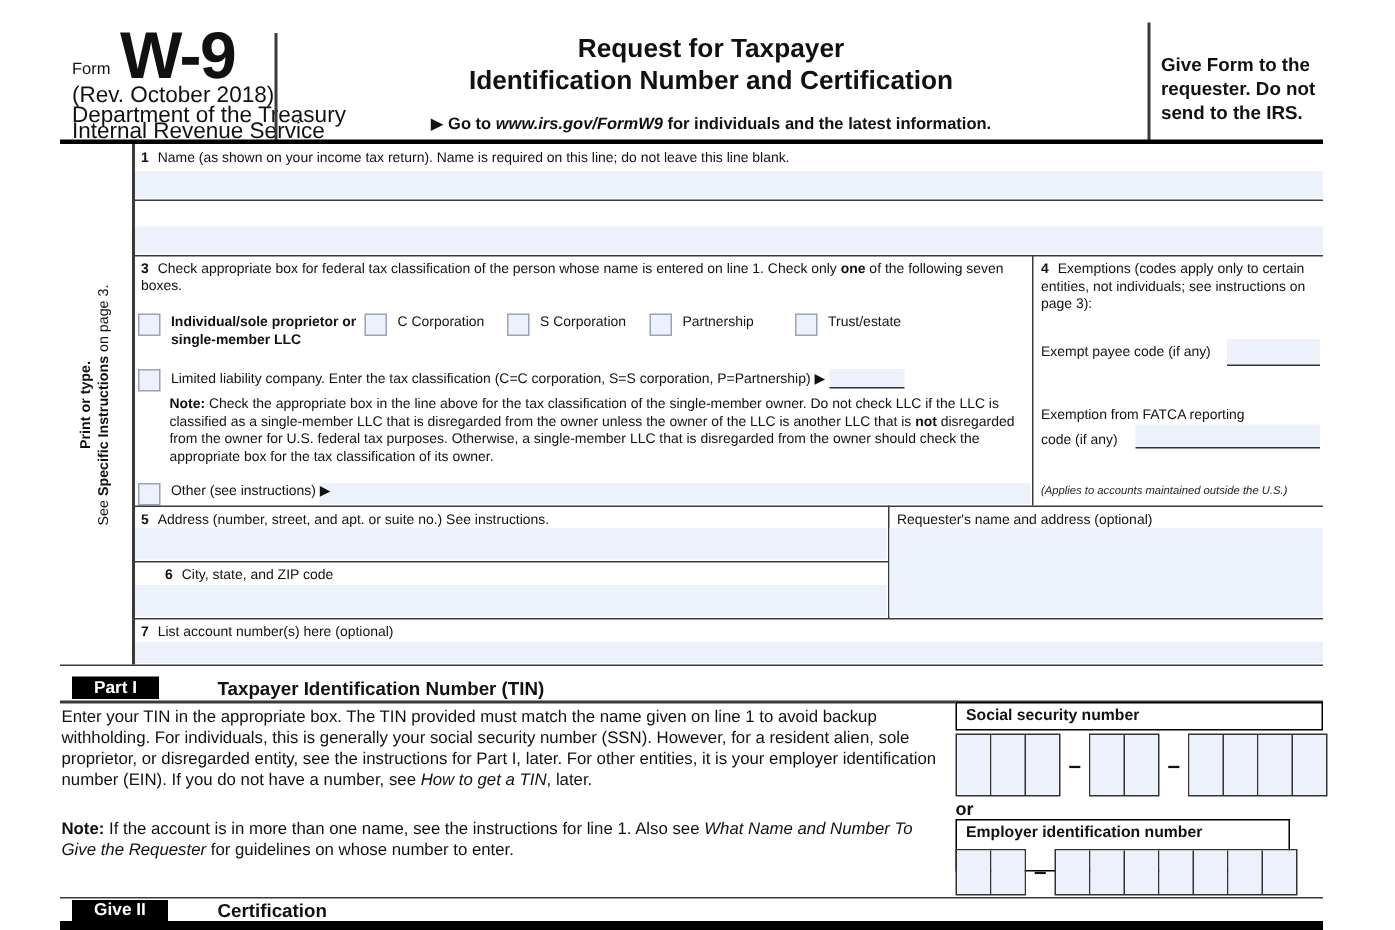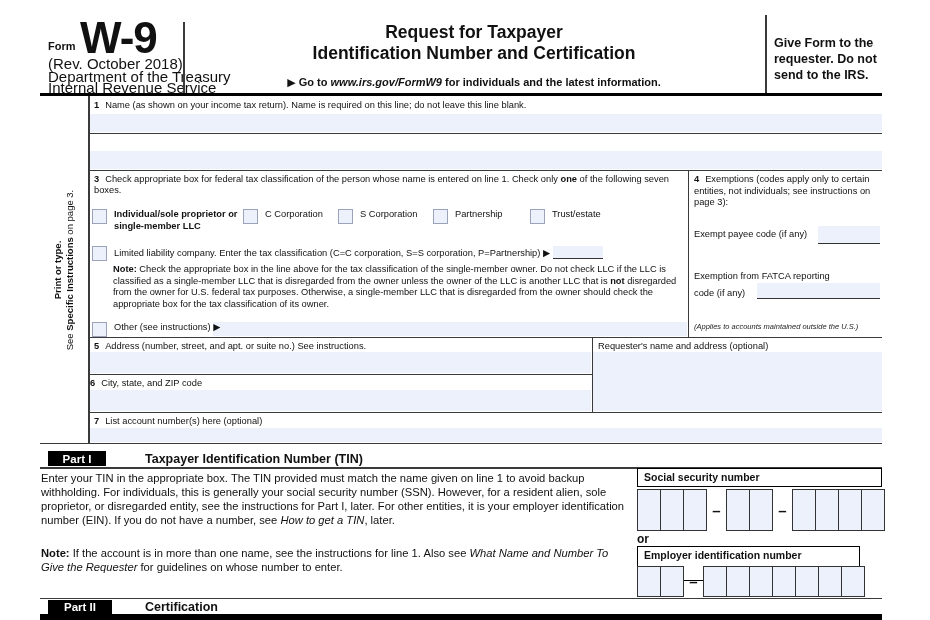--- a/index.html
+++ b/index.html
@@ -41,21 +41,21 @@
   .sidebar-rot{position:absolute;left:40px;top:96px;width:48px;height:347px;
                display:flex;align-items:center;justify-content:center;}
   .sidebar-rot .inner{width:300px;text-align:center;transform:rotate(-90deg);
                       font-size:9.5px;line-height:12px;white-space:nowrap;}
 </style>
 </head>
 <body>
 
 <div id="page">
 
-  <div class="abs" style="left:48px;top:36px;font-weight:bold;">
+  <div class="abs" style="left:48px;top:36px;">
     <span class="form-word">Form</span>
   </div>
   <div class="abs w9" style="left:80px;top:16px;">W-9</div>
   <div class="abs hsmall" style="left:48px;top:58px;">(Rev. October 2018)</div>
   <div class="abs hsmall" style="left:48px;top:71px;">Department of the Treasury</div>
   <div class="abs hsmall" style="left:48px;top:82px;">Internal Revenue Service</div>
 
   <div class="vline" style="left:183px;top:22px;height:72px;width:1.5px;"></div>
   <div class="vline" style="left:765px;top:15px;height:79px;width:1.5px;"></div>
 
@@ -149,21 +149,21 @@
   <div class="abs lbl" style="left:94px;top:341px;width:480px;">
     <b>5</b><span>Address (number, street, and apt. or suite no.) See instructions.</span>
   </div>
   <div class="blue" style="left:90px;top:352px;width:501px;height:21px;"></div>
   <div class="hline" style="left:88px;top:374px;width:504px;"></div>
 
   <div class="vline" style="left:592px;top:337px;height:75px;"></div>
   <div class="abs lbl" style="left:598px;top:341px;width:278px;">Requester's name and address (optional)</div>
   <div class="blue" style="left:593px;top:352px;width:289px;height:59px;"></div>
 
-  <div class="abs lbl" style="left:90px;top:378px;width:480px;">
+  <div class="abs lbl" style="left:110px;top:378px;width:480px;">
     <b>6</b><span>City, state, and ZIP code</span>
   </div>
   <div class="blue" style="left:90px;top:390px;width:501px;height:21px;"></div>
   <div class="hline" style="left:88px;top:412px;width:794px;"></div>
 
   <div class="abs lbl" style="left:94px;top:416px;width:780px;">
     <b>7</b><span>List account number(s) here (optional)</span>
   </div>
   <div class="blue" style="left:90px;top:428px;width:792px;height:14px;"></div>
   <div class="hline" style="left:40px;top:443px;width:842px;"></div>
@@ -214,17 +214,17 @@
         <div class="tin-cell"></div>
         <div class="tin-cell"></div>
         <div class="tin-cell"></div>
         <div class="tin-cell"></div>
         <div class="tin-cell"></div>
         <div class="tin-cell"></div>
       </div>
     </div>
 
   <div class="hline" style="left:40px;top:598px;width:842px;"></div>
-  <div class="part-badge" style="left:48px;top:600px;width:64px;height:14px;">Part II</div>
+  <div class="part-badge" style="left:48px;top:600px;width:64px;height:14px;">Give II</div>
   <div class="part-title" style="left:145px;top:600px;">Certification</div>
   <div class="thick" style="left:40px;top:614px;width:842px;height:5.5px;"></div>
 
 </div>
 
 </body></html>

